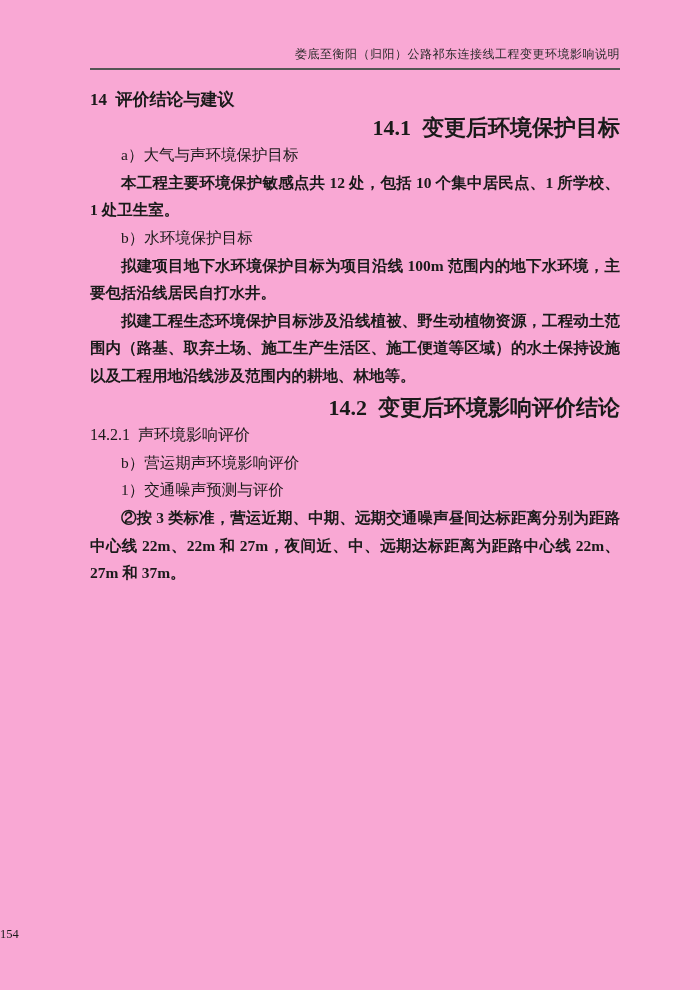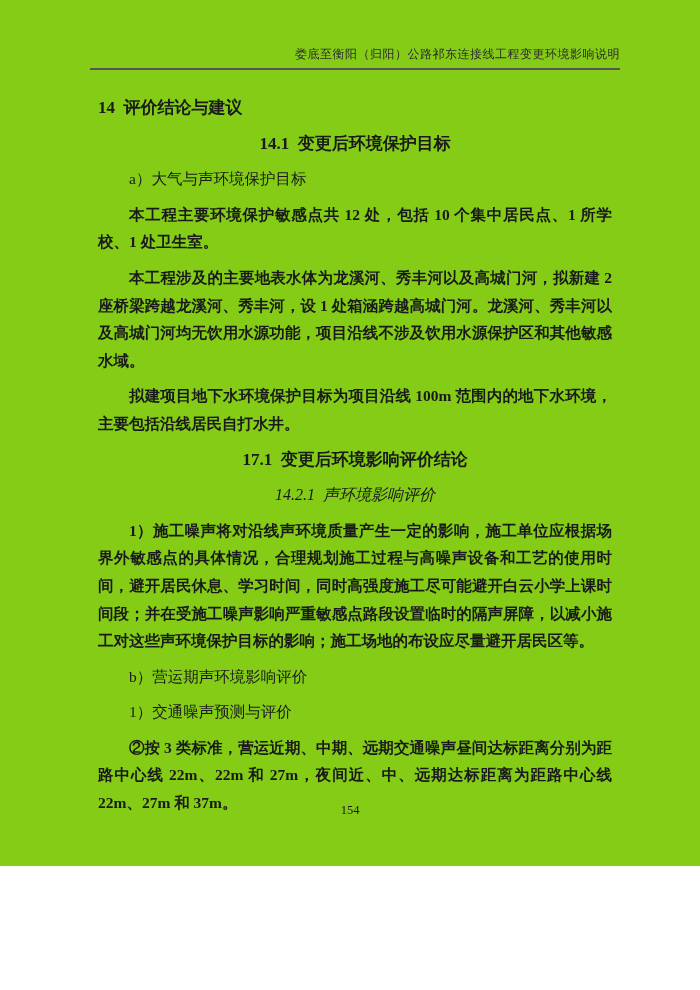--- a/index.html
+++ b/index.html
@@ -3,22 +3,22 @@
 <meta charset="utf-8">
 <style>
   html, body {
     margin: 0;
     padding: 0;
     background: #ffffff;
   }
   .page {
     position: relative;
     width: 700px;
-    height: 866px;
-    background: #84cc16;
+    height: 990px;
+    background: #f9a8d4;
     font-family: "Liberation Serif", "DejaVu Serif", serif;
     color: #1a1a1a;
     overflow: hidden;
   }
   .header {
     position: absolute;
     top: 0;
     left: 90px;
     width: 530px;
   }
@@ -35,80 +35,79 @@
   .content {
     position: absolute;
     top: 86px;
     left: 90px;
     width: 530px;
     font-size: 15.5px;
     line-height: 27.6px;
     text-align: justify;
   }
   .content p {
-    margin: 8px;
+    margin: 0;
   }
   .h1 {
     font-size: 17px;
     font-weight: bold;
     text-align: left;
     white-space: pre-wrap;
   }
   .h2 {
-    font-size: 17px;
+    font-size: 22px;
     font-weight: bold;
-    text-align: center;
+    text-align: right;
     white-space: pre-wrap;
   }
   .h2-spaced {
     margin-top: 4px !important;
   }
   .h3 {
     font-size: 16px;
     font-weight: normal;
-    text-align: center;
+    text-align: left;
     white-space: pre-wrap;
-    font-style: italic;
   }
   .sub {
     text-indent: 2em;
   }
   .para {
     text-indent: 2em;
     font-weight: bold;
   }
   .footer {
     position: absolute;
     bottom: 48px;
     left: 0;
     width: 100%;
-    text-align: center;
+    text-align: left;
     font-size: 12.5px;
     color: #1a1a1a;
   }
 </style>
 </head>
 <body>
 
 <div class="page">
 
   <div class="header">
     <div class="header-text">娄底至衡阳（归阳）公路祁东连接线工程变更环境影响说明</div>
   </div>
 
   <div class="content">
     <p class="h1">14  评价结论与建议</p>
     <p class="h2">14.1  变更后环境保护目标</p>
     <p class="sub">a）大气与声环境保护目标</p>
     <p class="para">本工程主要环境保护敏感点共 12 处，包括 10 个集中居民点、1 所学校、1 处卫生室。</p>
-    <p class="para">本工程涉及的主要地表水体为龙溪河、秀丰河以及高城门河，拟新建 2 座桥梁跨越龙溪河、秀丰河，设 1 处箱涵跨越高城门河。龙溪河、秀丰河以及高城门河均无饮用水源功能，项目沿线不涉及饮用水源保护区和其他敏感水域。</p>
+    <p class="sub">b）水环境保护目标</p>
     <p class="para">拟建项目地下水环境保护目标为项目沿线 100m 范围内的地下水环境，主要包括沿线居民自打水井。</p>
-    <p class="h2 h2-spaced">17.1  变更后环境影响评价结论</p>
+    <p class="para">拟建工程生态环境保护目标涉及沿线植被、野生动植物资源，工程动土范围内（路基、取弃土场、施工生产生活区、施工便道等区域）的水土保持设施以及工程用地沿线涉及范围内的耕地、林地等。</p>
+    <p class="h2 h2-spaced">14.2  变更后环境影响评价结论</p>
     <p class="h3">14.2.1  声环境影响评价</p>
-    <p class="para">1）施工噪声将对沿线声环境质量产生一定的影响，施工单位应根据场界外敏感点的具体情况，合理规划施工过程与高噪声设备和工艺的使用时间，避开居民休息、学习时间，同时高强度施工尽可能避开白云小学上课时间段；并在受施工噪声影响严重敏感点路段设置临时的隔声屏障，以减小施工对这些声环境保护目标的影响；施工场地的布设应尽量避开居民区等。</p>
     <p class="sub">b）营运期声环境影响评价</p>
     <p class="sub">1）交通噪声预测与评价</p>
     <p class="para">②按 3 类标准，营运近期、中期、远期交通噪声昼间达标距离分别为距路中心线 22m、22m 和 27m，夜间近、中、远期达标距离为距路中心线 22m、27m 和 37m。</p>
   </div>
 
   <div class="footer">
     <span>154</span>
   </div>
 
 </div>

